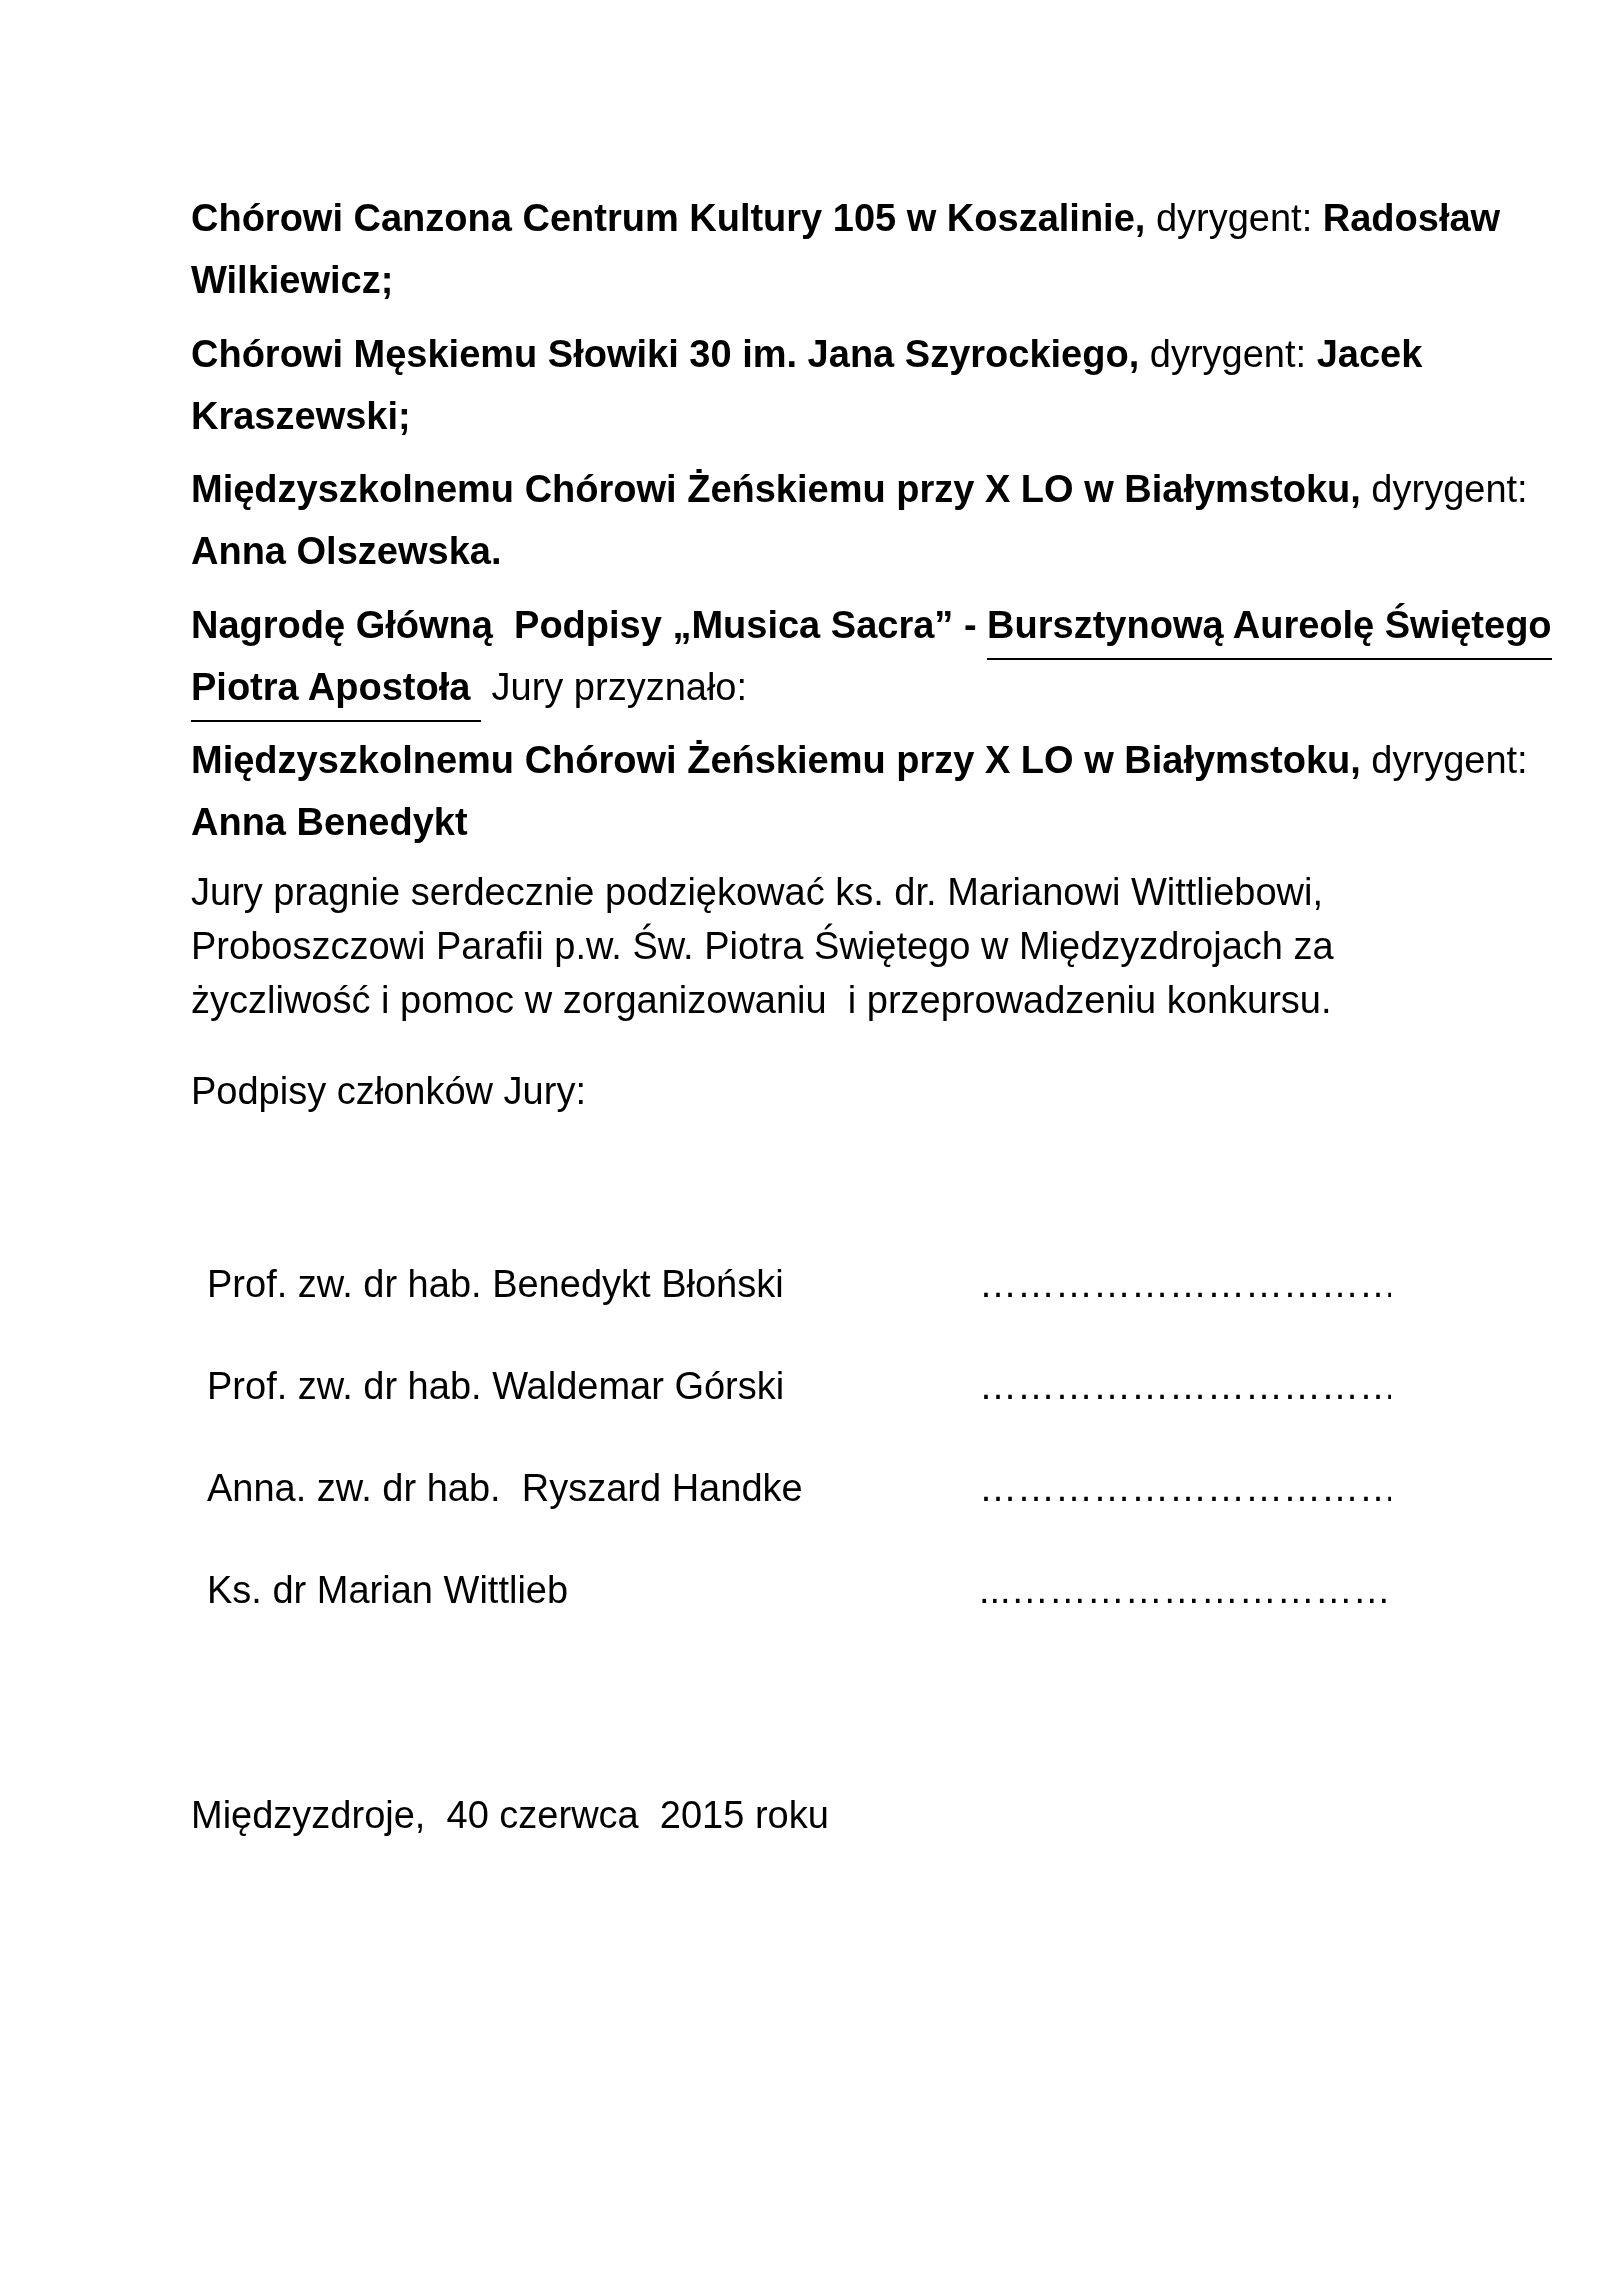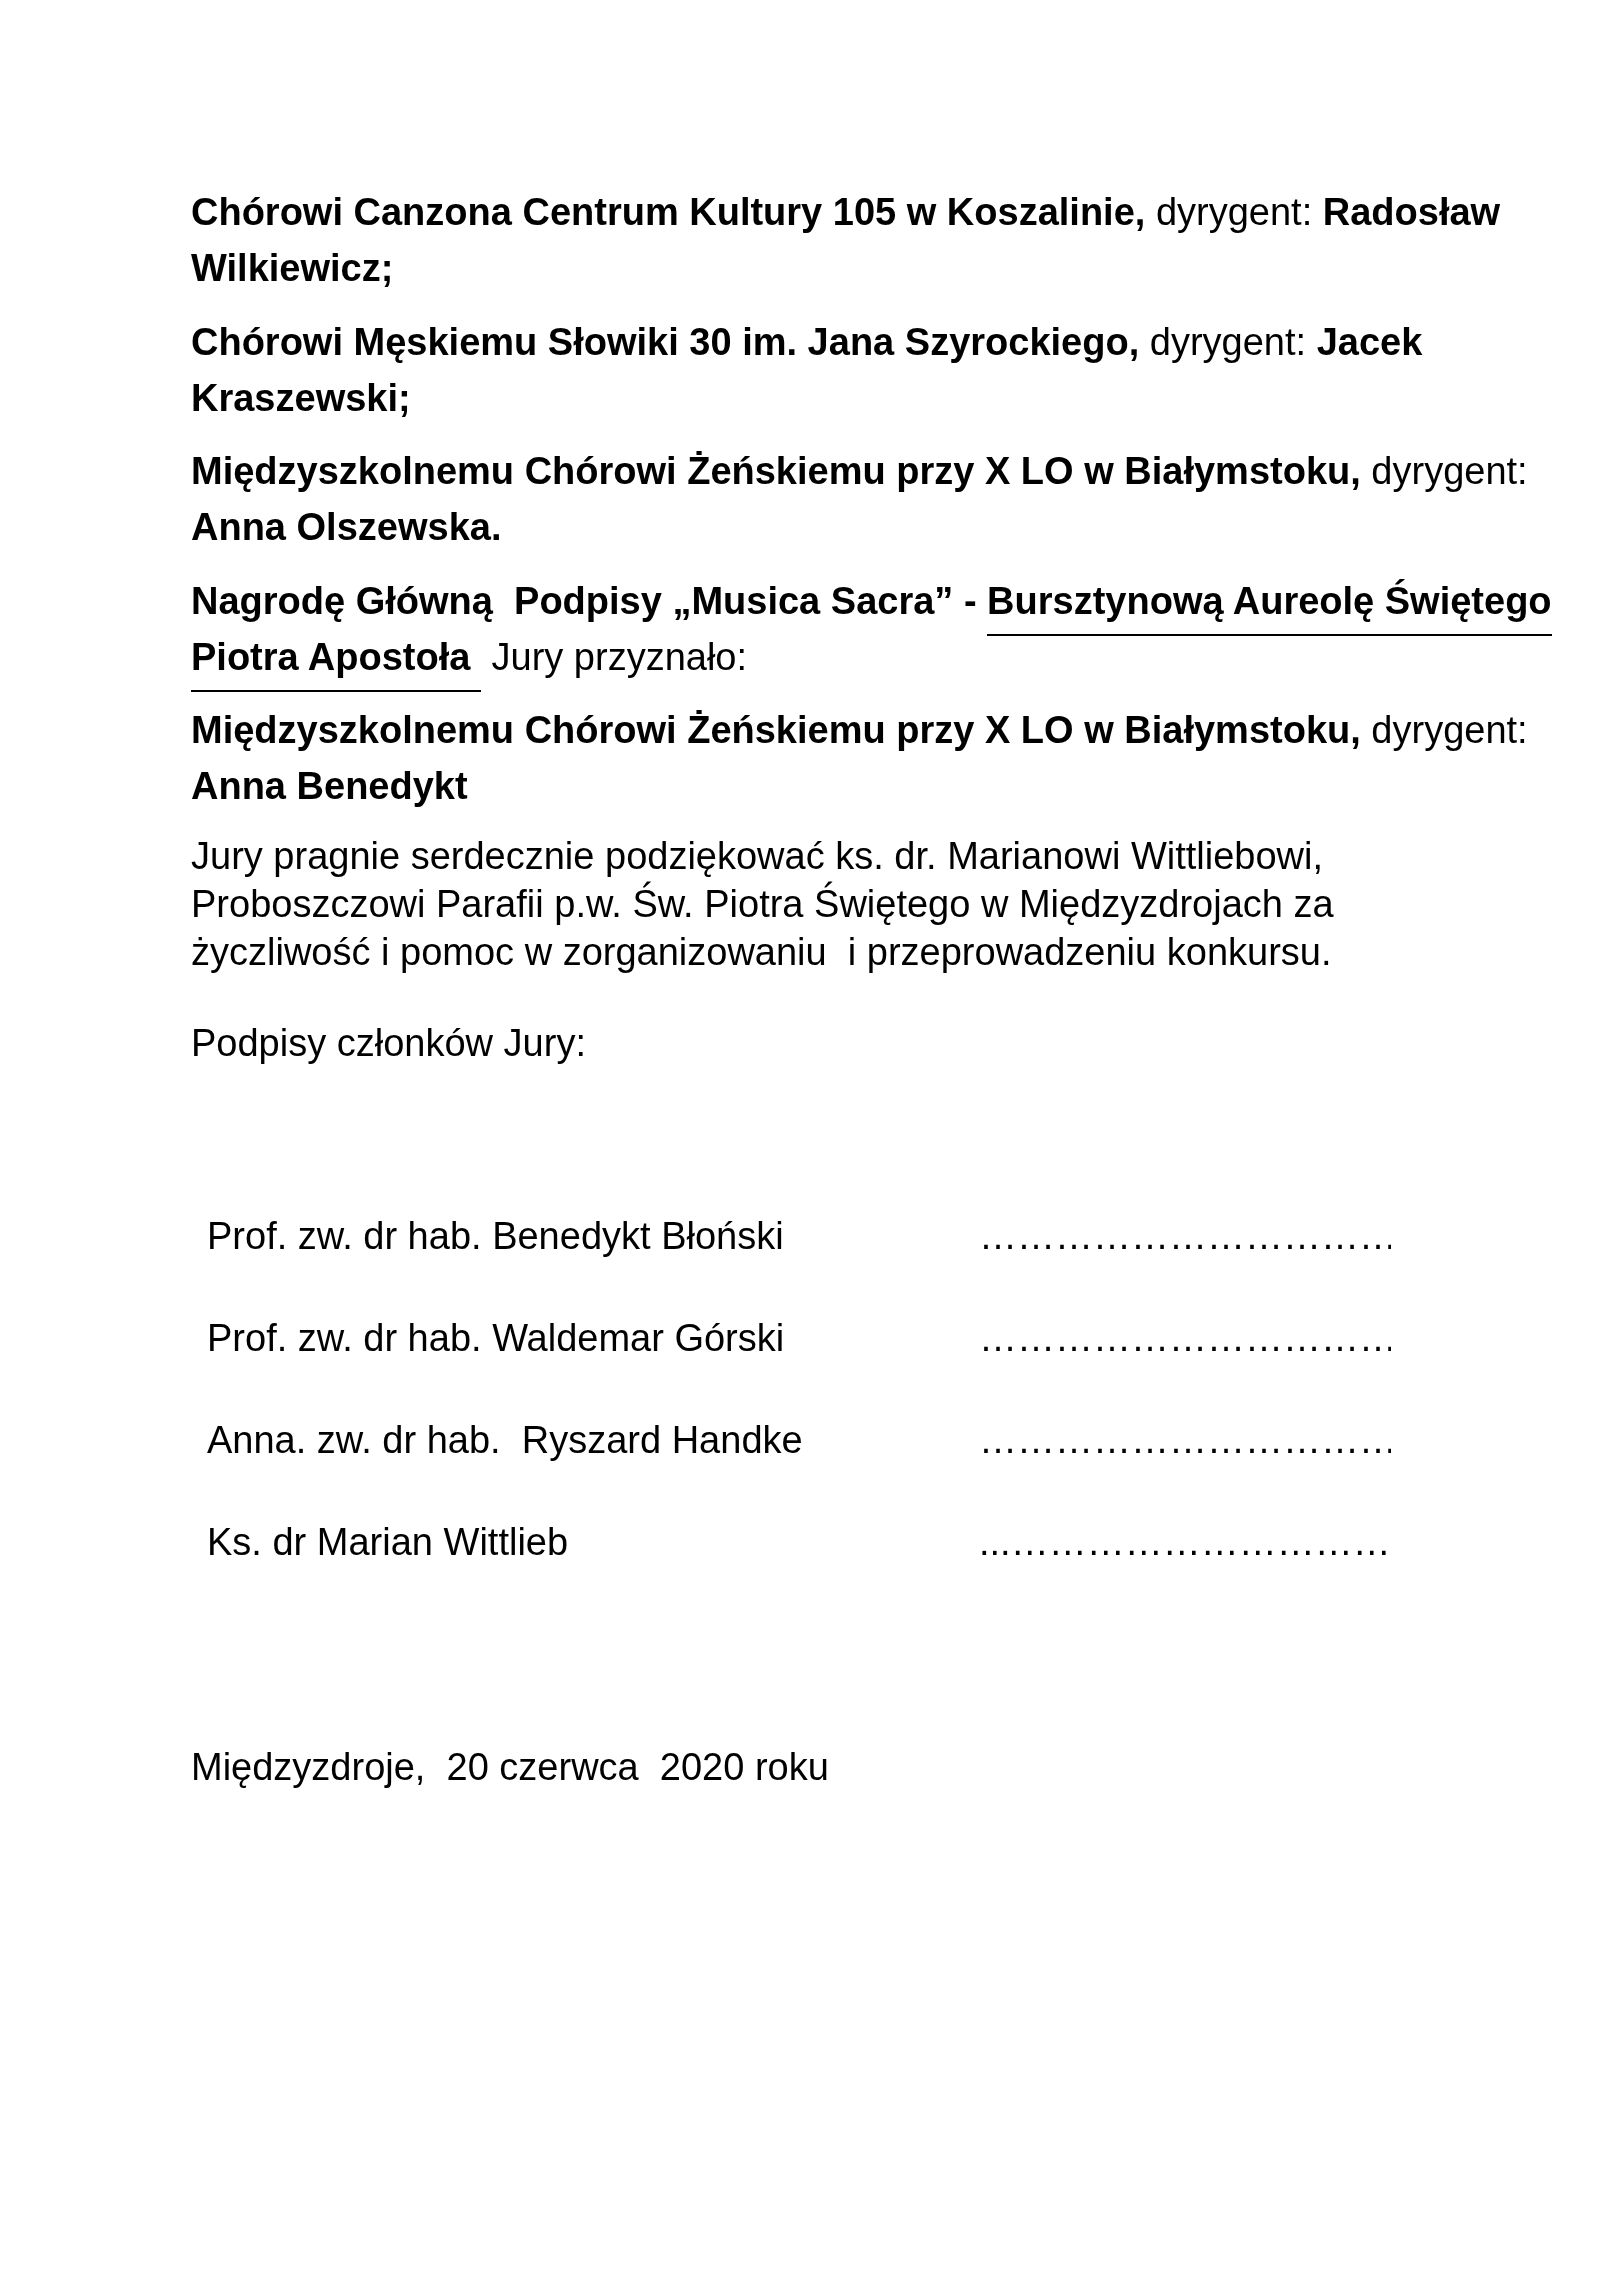--- a/index.html
+++ b/index.html
@@ -20,21 +20,21 @@
     position: absolute;
     left: 191px;
     top: 184px;
     right: 54px;
     font-size: 38px;
     line-height: 56px;
   }
   .paragraph { margin: 0 0 17.6px 0; }
   .paragraph.thanks { line-height: 48px; margin-bottom: 39px; }
   .paragraph.podpisy { margin-bottom: 137px; }
-  .line { white-space: pre; }
+  .line { white-space: pre; margin-top: 6px; }
   .run-bold { font-weight: bold; }
   .run-underline {
     border-bottom: 2.9px solid #000000;
     padding-bottom: 12px;
   }
   .signatures { margin: 16px; }
   .sig-row {
     position: relative;
     height: 56px;
     line-height: 56px;
@@ -89,16 +89,16 @@
       </div>
       <div class="paragraph podpisy">
         <div class="line"><span>Podpisy członków Jury:</span></div>
       </div>
       <div class="signatures">
         <div class="sig-row"><span>Prof. zw. dr hab. Benedykt Błoński</span><span class="sig-dots">……………………………………………</span></div>
         <div class="sig-row"><span>Prof. zw. dr hab. Waldemar Górski</span><span class="sig-dots">……………………………………………</span></div>
         <div class="sig-row"><span>Anna. zw. dr hab.  Ryszard Handke</span><span class="sig-dots">…………………………………………..</span></div>
         <div class="sig-row"><span>Ks. dr Marian Wittlieb</span><span class="sig-dots">...…………………………………………</span></div>
       </div>
-    <div class="dateline">Międzyzdroje,  20 czerwca  2020 roku</div>
+    <div class="dateline">Międzyzdroje,  40 czerwca  2015 roku</div>
   </div>
 </div>
 
 
 </body></html>

